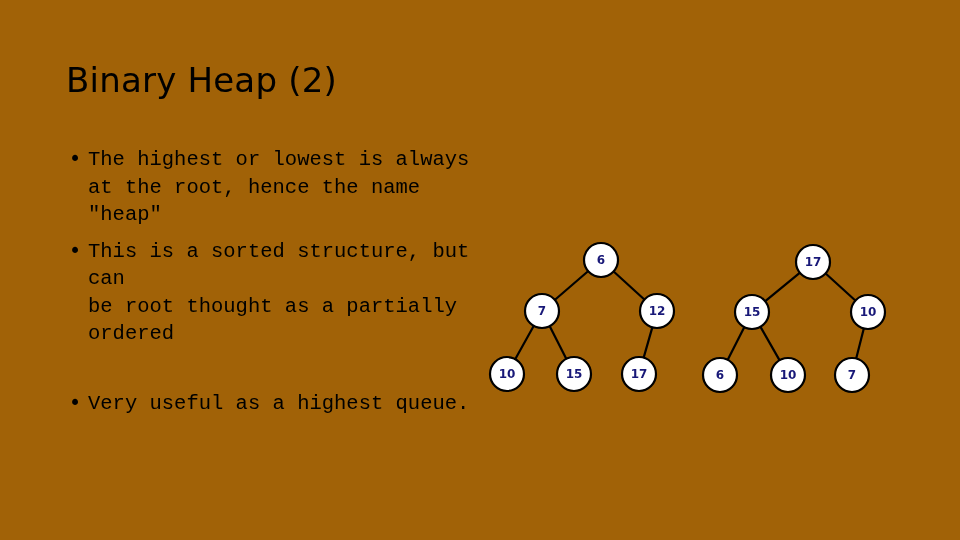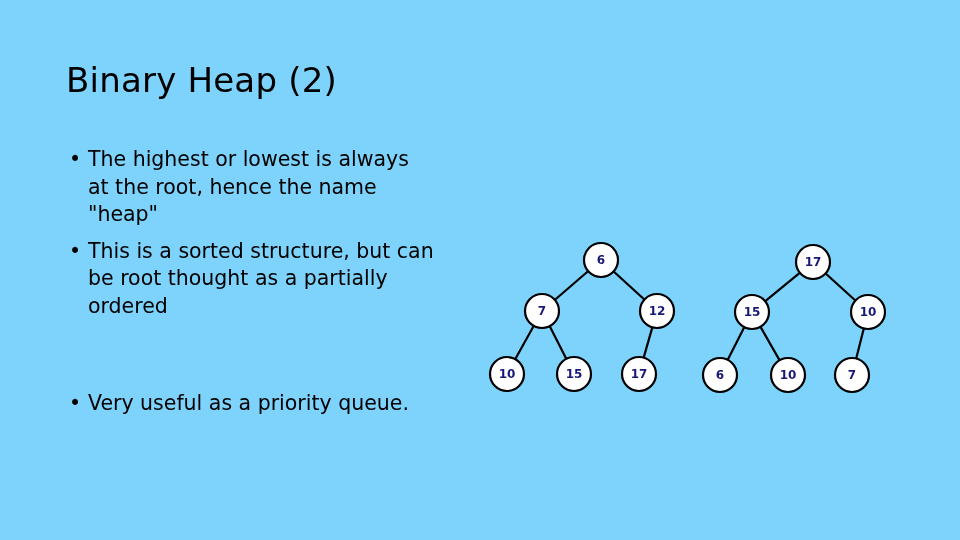--- a/index.html
+++ b/index.html
@@ -13,21 +13,21 @@
     overflow: hidden;
     font-family: "DejaVu Sans", "Liberation Sans", sans-serif;
     color: #000000;
     position: relative;
   }
   #slide {
     position: absolute;
     left: 0; top: 0;
     width: 960px;
     height: 540px;
-    background: #7dd3fc;
+    background: #a16207;
   }
   #slide-title {
     position: absolute;
     left: 66px;
     top: 58px;
     font-size: 34px;
     line-height: 44px;
     font-weight: 400;
     color: #000000;
     letter-spacing: 0.2px;
@@ -50,20 +50,21 @@
   .bullet-marker {
     position: absolute;
     left: 3px;
     top: 0;
     font-size: 20.5px;
     line-height: 27.5px;
   }
   .bullet-text {
     display: block;
     white-space: pre-line;
+    font-family: Liberation Mono, monospace;
   }
   #bullet-last {
     position: absolute;
     left: 66px;
     top: 390px;
     width: 420px;
     padding-left: 22px;
     font-size: 20.5px;
     line-height: 27.5px;
   }
@@ -116,21 +117,21 @@
       <span class="bullet-marker">•</span>
       <span class="bullet-text">This is a sorted structure, but can
 be root thought as a partially
 ordered</span>
     </div>
 
   </div>
 
   <div id="bullet-last" class="bullet-item">
     <span class="bullet-marker">•</span>
-    <span class="bullet-text">Very useful as a priority queue.</span>
+    <span class="bullet-text">Very useful as a highest queue.</span>
   </div>
 
   <div id="heap-figure">
     <svg id="heap-svg" width="480" height="172" viewBox="0 0 480 172">
         <g>
           <line x1="118.8954461622638" y1="38.46325840211096" x2="84.1045538377362" y2="68.53674159788903" class="tree-edge"></line>
           <line x1="142.8294781036606" y1="38.77327470154803" x2="175.1705218963394" y2="68.22672529845197" class="tree-edge"></line>
           <line x1="64.22971310114188" y1="92.9865164179446" x2="44.77028689885811" y2="128.0134835820554" class="tree-edge"></line>
           <line x1="79.24584730894284" y1="93.26526188948124" x2="96.75415269105716" y2="127.73473811051876" class="tree-edge"></line>
           <line x1="182.60446195364196" y1="94.38438316225317" x2="173.39553804635804" y2="126.61561683774683" class="tree-edge"></line>

